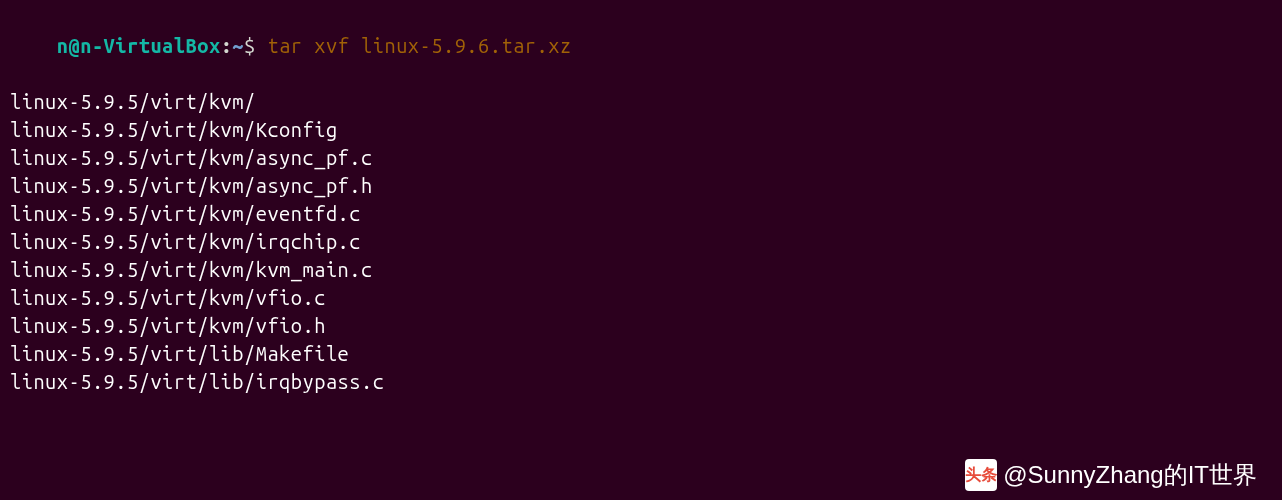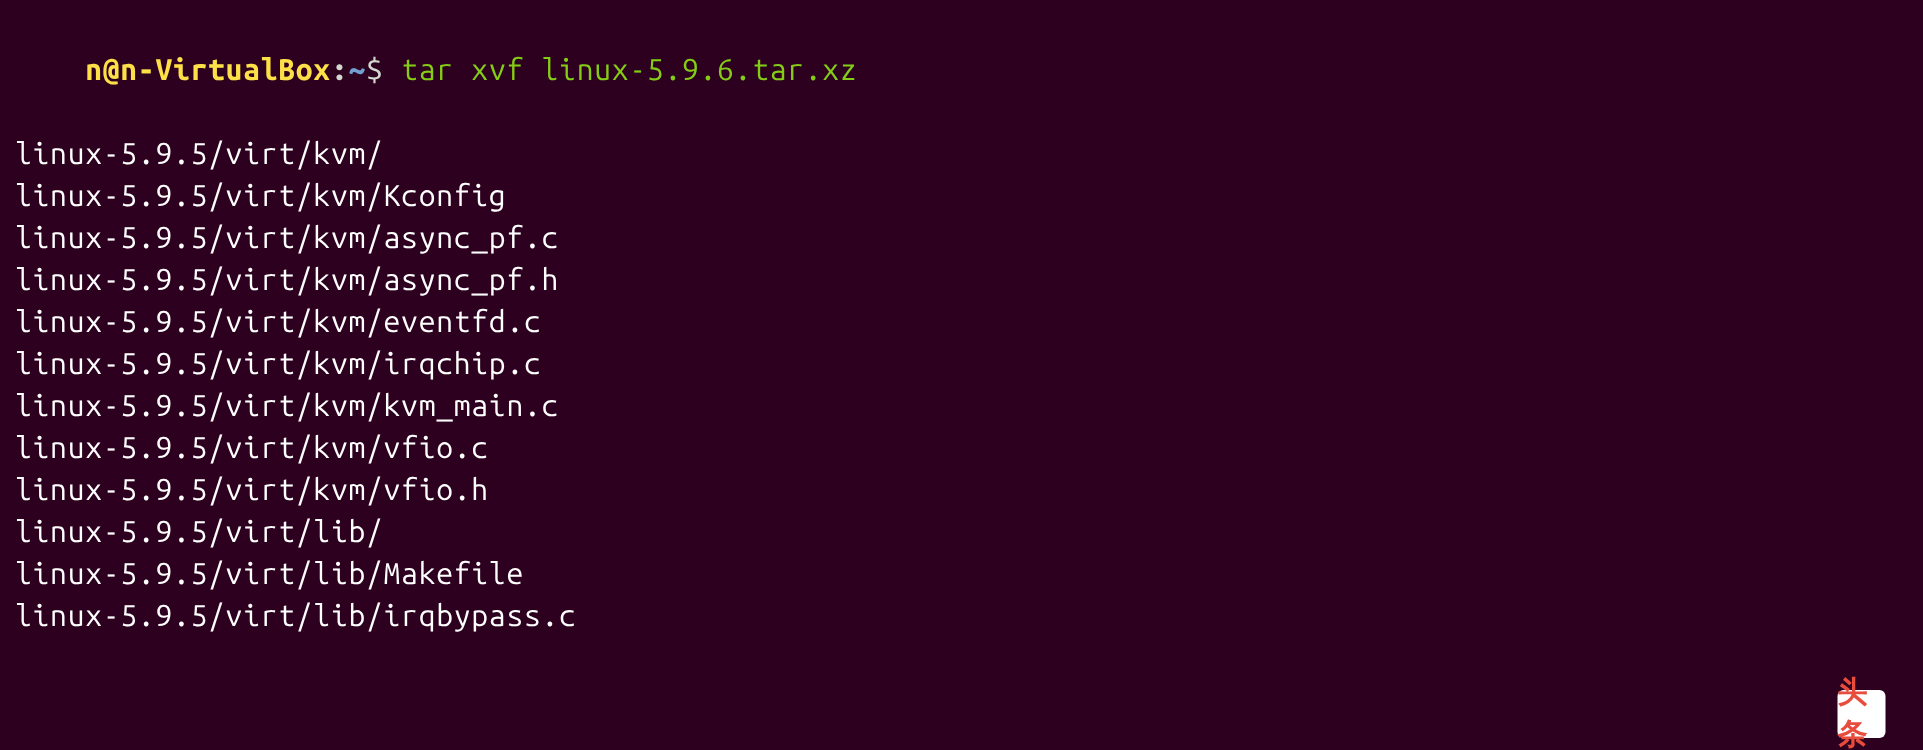--- a/index.html
+++ b/index.html
@@ -17,36 +17,36 @@
       overflow: hidden;
       padding: 4px 10px;
       position: relative;
       color: #d3d7cf;
     }
     .terminal-line {
       white-space: pre;
       letter-spacing: 0.5px;
     }
     .prompt-user {
-      color: #fde047;
+      color: #14b8a6;
       font-weight: bold;
     }
     .prompt-sep {
       color: #d3d7cf;
       font-weight: bold;
     }
     .prompt-path {
       color: #729fcf;
       font-weight: bold;
     }
     .prompt-dollar {
       color: #d3d7cf;
     }
     .command-text {
-      color: #84cc16;
+      color: #a16207;
     }
     .output-line {
       color: #ffffff;
     }
     .watermark {
       position: absolute;
       bottom: 8px;
       right: 25px;
       display: flex;
       align-items: center;
@@ -56,21 +56,21 @@
     .watermark-icon {
       width: 32px;
       height: 32px;
       background: #ffffff;
       border-radius: 4px;
       display: flex;
       align-items: center;
       justify-content: center;
       color: #e74c3c;
       font-weight: bold;
-      font-size: 20px;
+      font-size: 16px;
     }
     .watermark-text {
       color: #ffffff;
       font-size: 24px;
       font-weight: 500;
     }
   </style>
 </head>
 <body>
 
@@ -80,21 +80,21 @@
   </div>
   <div class="terminal-line output-line">linux-5.9.5/virt/kvm/</div>
   <div class="terminal-line output-line">linux-5.9.5/virt/kvm/Kconfig</div>
   <div class="terminal-line output-line">linux-5.9.5/virt/kvm/async_pf.c</div>
   <div class="terminal-line output-line">linux-5.9.5/virt/kvm/async_pf.h</div>
   <div class="terminal-line output-line">linux-5.9.5/virt/kvm/eventfd.c</div>
   <div class="terminal-line output-line">linux-5.9.5/virt/kvm/irqchip.c</div>
   <div class="terminal-line output-line">linux-5.9.5/virt/kvm/kvm_main.c</div>
   <div class="terminal-line output-line">linux-5.9.5/virt/kvm/vfio.c</div>
   <div class="terminal-line output-line">linux-5.9.5/virt/kvm/vfio.h</div>
-  <div class="terminal-line output-line">linux-5.9.5/virt/lib/</div>
   <div class="terminal-line output-line">linux-5.9.5/virt/lib/Makefile</div>
   <div class="terminal-line output-line">linux-5.9.5/virt/lib/irqbypass.c</div>
 
 </div>
 
 <div class="watermark">
   <div class="watermark-icon">头条</div>
+  <div class="watermark-text">@SunnyZhang的IT世界</div>
 </div>
 
 </body></html>

